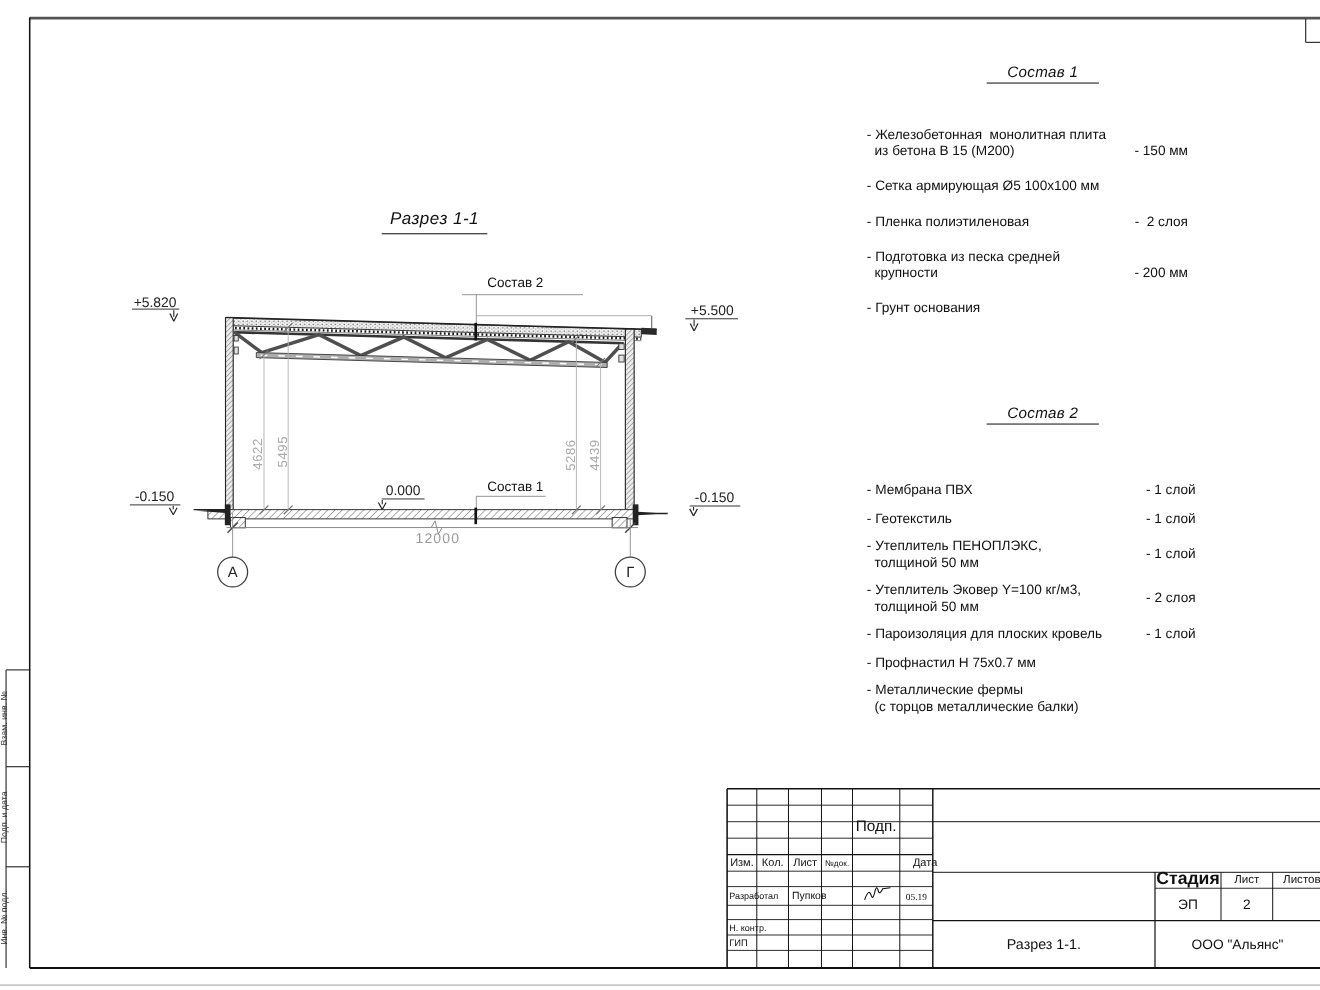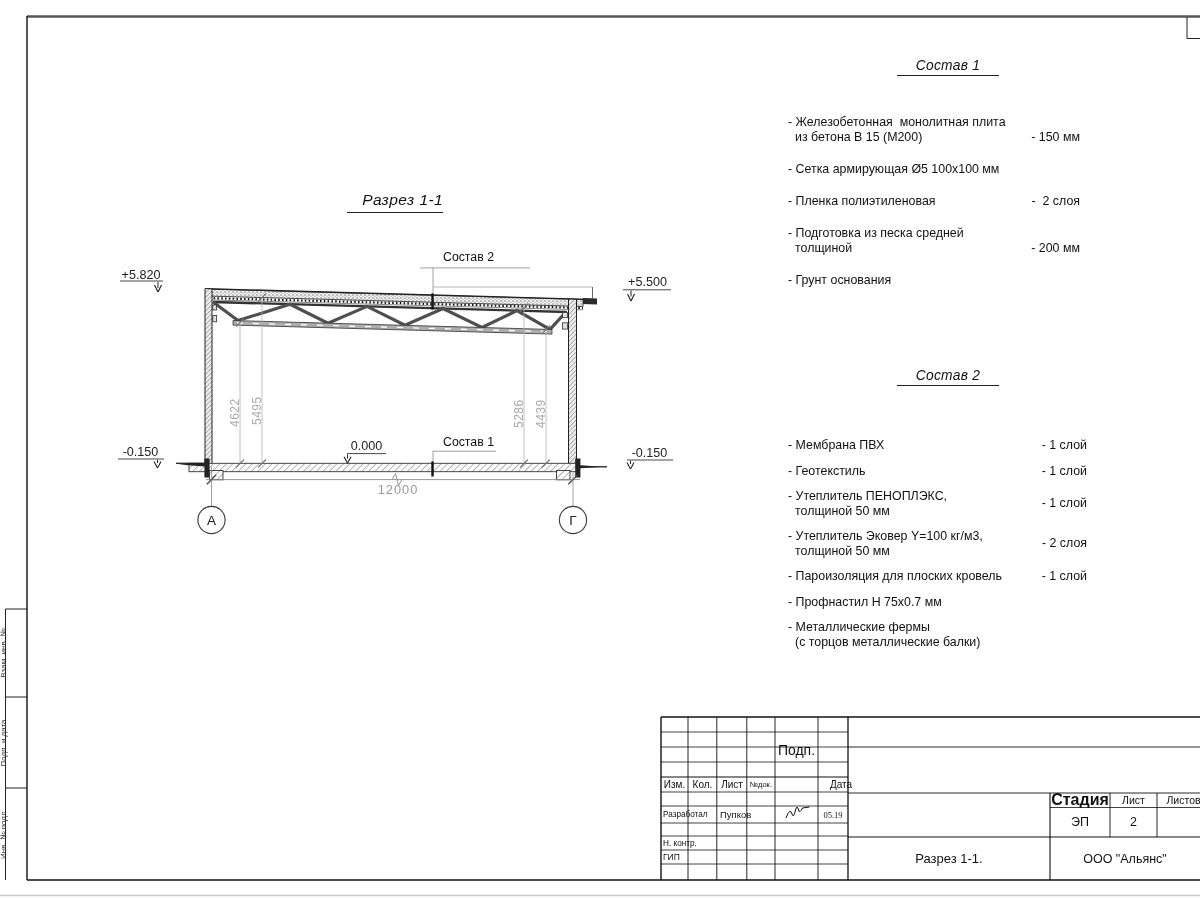--- a/index.html
+++ b/index.html
@@ -6,21 +6,21 @@
   body{
     width:1200px;height:900px;position:relative;overflow:hidden;
     background:#ffffff;
     font-family:"Liberation Sans","DejaVu Sans",sans-serif;
     color:#111;
   }
   .abs{position:absolute;}
   svg text{font-family:"Liberation Sans","DejaVu Sans",sans-serif;}
   
   .dwg-title{
-    left:347px;top:191px;width:96px;text-align:right;
+    left:347px;top:191px;width:96px;text-align:center;
     font-size:15.5px;font-style:italic;letter-spacing:.4px;
     border-bottom:1.3px solid #222;padding-bottom:3px;
   }
   .comp-head{
     width:102px;text-align:center;font-size:13.8px;font-style:italic;
     letter-spacing:.3px;border-bottom:1.1px solid #222;padding-bottom:2px;
   }
   
   .comp-list{display:flex;flex-direction:column;}
   .comp-item{display:flex;justify-content:space-between;align-items:flex-end;}
@@ -257,21 +257,21 @@
   </div>
   <div class="comp-item">
     <div class="comp-name">
         <div>- Пленка полиэтиленовая</div>
       </div>
     <div class="comp-val">-  2 слоя</div>
   </div>
   <div class="comp-item">
     <div class="comp-name">
         <div>- Подготовка из песка средней</div>
-        <div class="l2">толщиной</div>
+        <div class="l2">крупности</div>
       </div>
     <div class="comp-val">- 200 мм</div>
   </div>
   <div class="comp-item">
     <div class="comp-name">
         <div>- Грунт основания</div>
       </div>
     <div class="comp-val"></div>
   </div>
 </div>

